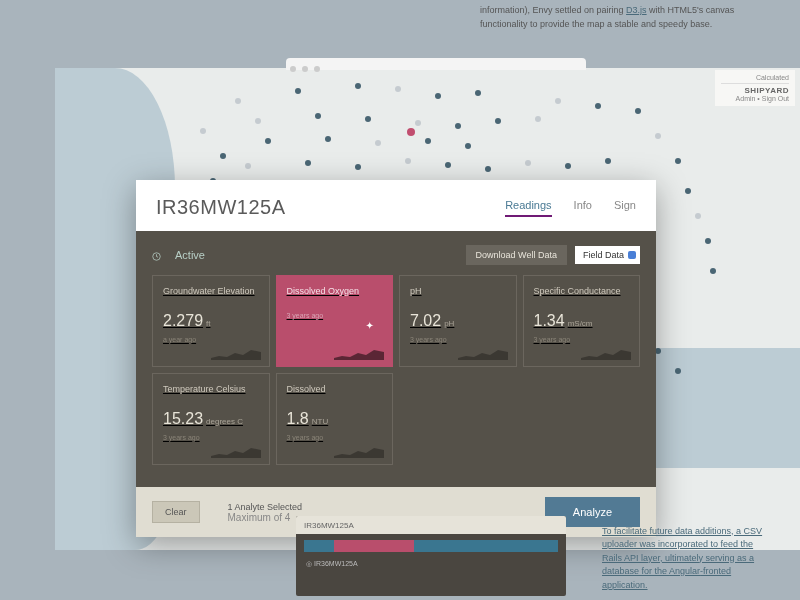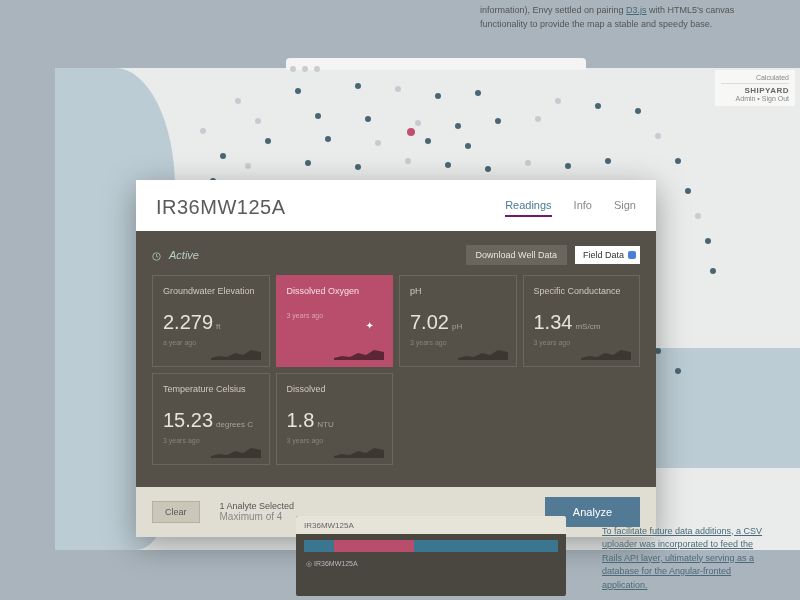--- a/index.html
+++ b/index.html
@@ -32,45 +32,45 @@
 .modal { position: absolute; left: 136px; top: 180px; width: 520px; background: #fff; box-shadow: 0 8px 30px rgba(0,0,0,0.35); }
 .modal-header { display: flex; align-items: center; justify-content: space-between; padding: 16px 20px 12px; }
 .modal-title { font-size: 20px; font-weight: 300; color: #5a5a5a; letter-spacing: 0.5px; }
 .modal-tabs { display: flex; gap: 22px; font-size: 11px; }
 .modal-tabs span { color: #888; cursor: pointer; padding-bottom: 4px; }
 .modal-tabs span.active { color: #4a7a94; border-bottom: 2px solid #701a75; }
 
 
 .modal-body { background: #555149; padding: 14px 16px 16px; }
 .status-row { display: flex; align-items: center; justify-content: space-between; margin-bottom: 10px; }
-.status { color: #b8cfc6; font-size: 11px; font-style: italic; display: flex; align-items: flex-end; gap: 8px; }
+.status { color: #b8cfc6; font-size: 11px; display: flex; align-items: flex-end; gap: 14px; }
 .status svg { width: 9px; height: 9px; }
 .actions { display: flex; gap: 8px; align-items: center; }
 .btn-dl { background: #6a665e; color: #e8e4da; border: none; font-size: 9px; padding: 5px 10px; cursor: pointer; }
 .btn-field { background: #fff; color: #333; border: none; font-size: 9px; padding: 4px 16px 4px 8px; cursor: pointer; position: relative; }
 .btn-field::after { content: ''; position: absolute; right: 4px; top: 50%; transform: translateY(-50%); width: 8px; height: 8px; background: #4a7fd6; border-radius: 2px; }
 
 .cards { display: grid; grid-template-columns: repeat(4, 1fr); gap: 6px; margin-bottom: 6px; }
-.card { border: 1px solid #6b665e; padding: 10px 10px 2px; min-height: 92px; cursor: pointer; position: relative; }
+.card { border: 1px solid #6b665e; padding: 10px 10px 2px; min-height: 92px; cursor: pointer; position: relative; text-decoration: underline; }
 .card.selected { background: #b94e6c; border-color: #b94e6c; }
 .card-title { font-size: 9px; color: #cfc9bd; font-weight: 400; margin-bottom: 16px; }
 .card.selected .card-title { color: #f5dfe6; }
-.card-value { font-size: 20px; font-weight: 300; color: #e8e4d8; line-height: 1; }
+.card-value { font-size: 16px; font-weight: 300; color: #e8e4d8; line-height: 1; }
 .card.selected .card-value { color: #fff; }
 .card-unit { font-size: 8px; color: #a8a296; margin-left: 3px; }
 .card.selected .card-unit { color: #eecdd6; }
 .card-time { font-size: 7px; color: #8a8478; margin-top: 6px; }
 .card.selected .card-time { color: #daa5b5; }
 .spark { position: absolute; bottom: 6px; right: 8px; width: 50px; height: 14px; opacity: 0.3; }
 .card.selected .spark { opacity: 0.5; }
 .cursor-icon { position: absolute; top: 44px; right: 18px; color: #fff; font-size: 10px; }
 
 
 .modal-footer { background: #e0ddd2; padding: 10px 16px; display: flex; align-items: center; justify-content: space-between; }
-.footer-left { display: flex; align-items: flex-start; gap: 20px; }
+.footer-left { display: flex; align-items: center; gap: 28px; }
 .btn-clear { background: #cbc7b8; border: 1px solid #b5b1a2; color: #555; font-size: 9px; padding: 5px 12px; cursor: pointer; }
 .sel-info { font-size: 9px; color: #555; }
 .sel-info .sub { font-size: 10px; color: #888; }
 .btn-analyze { background: #527a94; color: #fff; border: none; font-size: 11px; padding: 9px 28px; cursor: pointer; }
 
 
 .mini { position: absolute; left: 296px; bottom: 4px; width: 270px; height: 80px; background: #4a4640; border-radius: 2px; overflow: hidden; }
 .mini-head { background: #e6e3d9; height: 18px; display: flex; align-items: center; padding: 0 8px; font-size: 8px; color: #666; }
 .mini-bar { background: #3a7690; height: 12px; margin: 6px 8px; position: relative; }
 .mini-bar .seg { position: absolute; top: 0; height: 12px; background: #b94e6c; left: 30px; width: 80px; }

